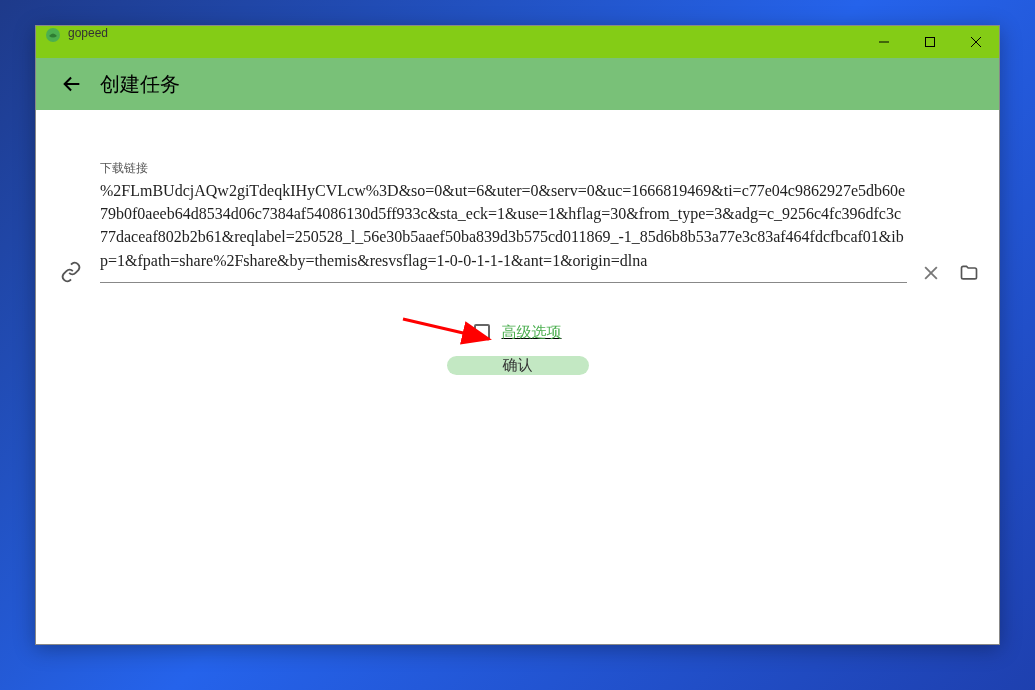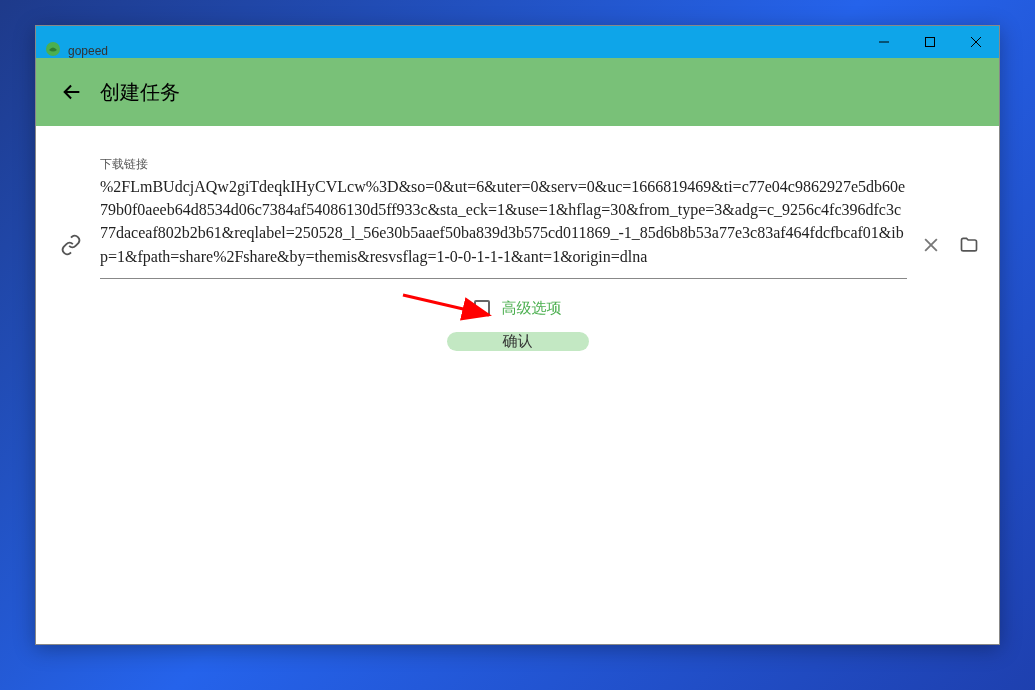--- a/index.html
+++ b/index.html
@@ -20,23 +20,23 @@
       top: 25px;
       left: 35px;
       width: 965px;
       height: 620px;
       background: #ffffff;
       border: 1px solid #888;
       box-shadow: 0 4px 20px rgba(0,0,0,0.3);
     }
     .titlebar {
       height: 32px;
-      background: #0ea5e9;
-      display: flex;
-      align-items: flex-end;
+      background: #84cc16;
+      display: flex;
+      align-items: flex-start;
       padding: 0 0 0 8px;
     }
     .app-icon {
       width: 18px;
       height: 18px;
       margin-right: 6px;
       display: flex;
       align-items: center;
       justify-content: center;
     }
@@ -51,21 +51,21 @@
     }
     .win-btn {
       width: 46px;
       height: 32px;
       display: flex;
       align-items: center;
       justify-content: center;
       cursor: pointer;
     }
     .header-bar {
-      height: 68px;
+      height: 52px;
       background: #79c178;
       display: flex;
       align-items: center;
       padding: 0 16px;
     }
     .back-btn {
       width: 40px;
       height: 40px;
       display: flex;
       align-items: center;
@@ -76,22 +76,23 @@
     .header-title {
       font-size: 20px;
       color: #000;
       margin-left: 8px;
     }
     .content {
       padding: 30px 20px;
     }
     .input-row {
       display: flex;
-      align-items: center;
+      align-items: flex-end;
       gap: 14px;
+      margin-top: 20px;
     }
     .link-icon-wrap {
       width: 30px;
       padding-top: 55px;
       display: flex;
       justify-content: center;
       color: #555;
     }
     .input-wrap {
       flex: 1;
@@ -121,23 +122,24 @@
     .action-icon {
       cursor: pointer;
       display: flex;
       align-items: center;
       justify-content: center;
     }
     .options-row {
       display: flex;
       justify-content: center;
       align-items: center;
-      margin-top: 20px;
+      margin-top: 40px;
       gap: 12px;
       position: relative;
+      text-decoration: underline;
     }
     .checkbox {
       width: 16px;
       height: 16px;
       border: 2px solid #666;
       border-radius: 2px;
       cursor: pointer;
     }
     .adv-label {
       color: #4caf50;

